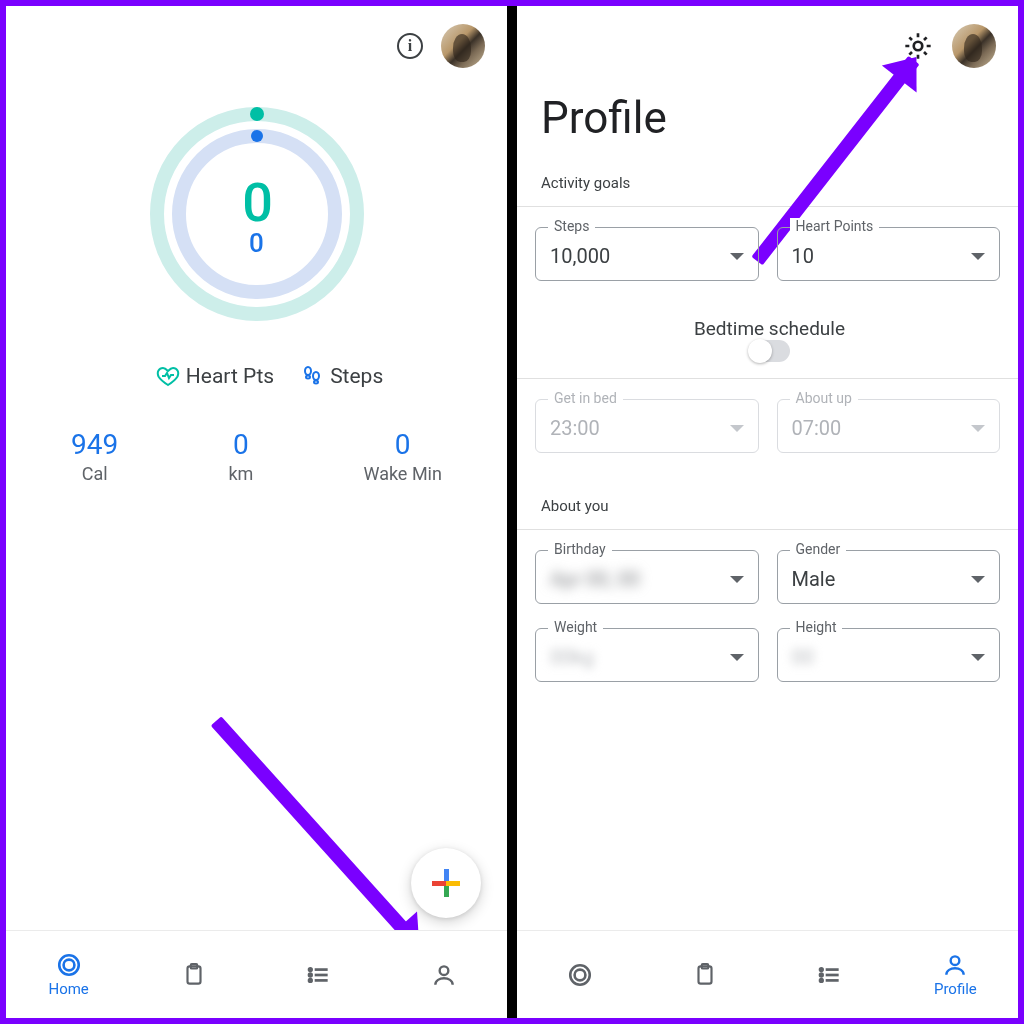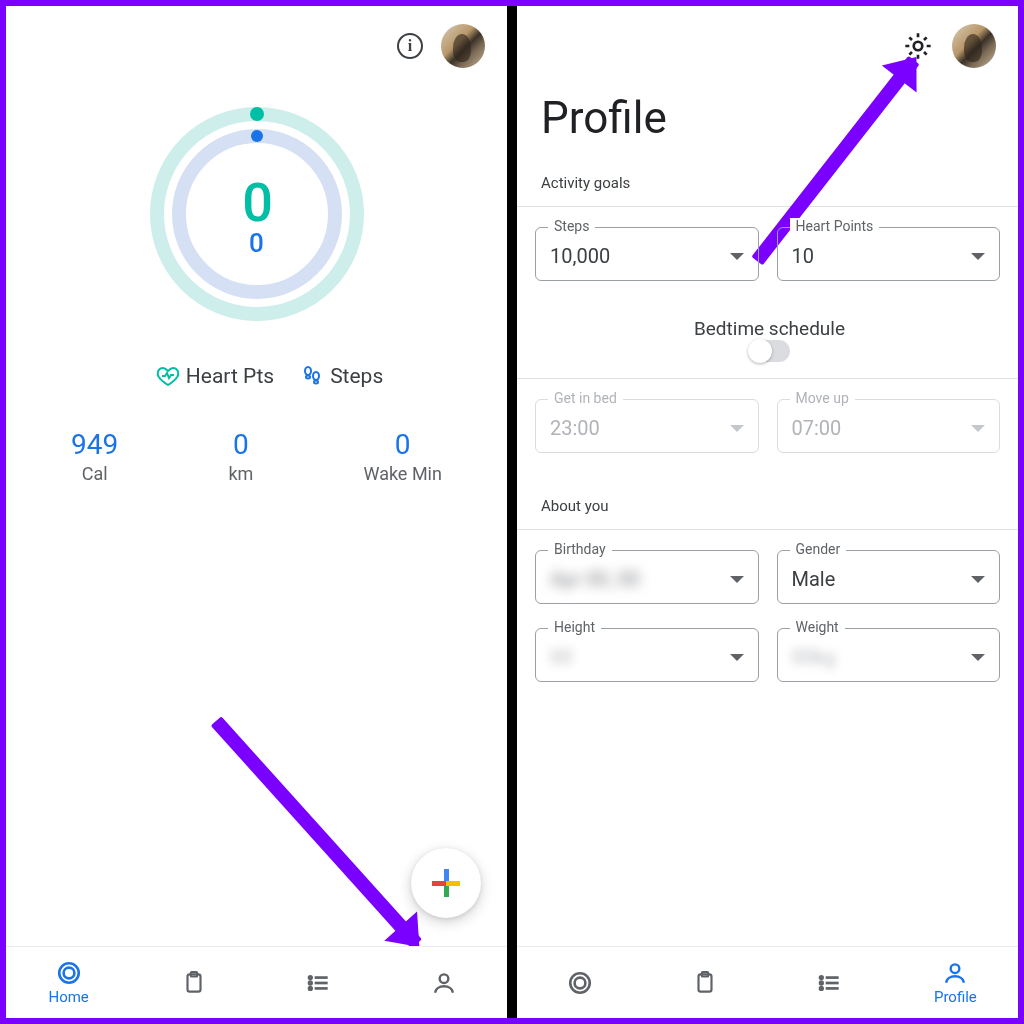--- a/index.html
+++ b/index.html
@@ -97,21 +97,21 @@
   }
   .fab .plus { position:relative; width:28px; height:28px; }
   .fab .plus .h, .fab .plus .v { position:absolute; }
   .fab .plus .h { top:12px; left:0; right:0; height:5px; }
   .fab .plus .v { left:12px; top:0; bottom:0; width:5px; }
   .fab .plus .h::before{content:"";display:block;width:50%;height:100%;background:#ea4335;float:left;}
   .fab .plus .h::after{content:"";display:block;width:50%;height:100%;background:#fbbc04;float:right;}
   .fab .plus .v::before{content:"";display:block;height:50%;width:100%;background:#4285f4;}
   .fab .plus .v::after{content:"";display:block;height:50%;width:100%;background:#34a853;}
   .navbar {
-    height:72px;
+    height:88px;
     display:flex;
     border-top:1px solid #00000014;
     background:#fff;
     position:absolute; bottom:0; left:0; right:0;
   }
   .navitem {
     flex:1; display:flex; flex-direction:column;
     align-items:center; justify-content:center;
     color:#5f6368; font-size:15px; gap:2px;
   }
@@ -336,21 +336,21 @@
       <div class="toggle"></div>
     </div>
     <div class="divider"></div>
     <div class="field-row">
       <div class="field disabled">
         <span class="flabel">Get in bed</span>
         <span class="fval">23:00</span>
         <span class="caret"></span>
       </div>
       <div class="field disabled">
-        <span class="flabel">Move up</span>
+        <span class="flabel">About up</span>
         <span class="fval">07:00</span>
         <span class="caret"></span>
       </div>
     </div>
 
     <div class="sect-label" style="padding-top:24px">About you</div>
     <div class="divider"></div>
     <div class="field-row">
       <div class="field">
         <span class="flabel">Birthday</span>
@@ -358,27 +358,27 @@
         <span class="caret"></span>
       </div>
       <div class="field">
         <span class="flabel">Gender</span>
         <span class="fval">Male</span>
         <span class="caret"></span>
       </div>
     </div>
     <div class="field-row" style="padding-top:4px">
       <div class="field">
+        <span class="flabel">Weight</span>
+        <span class="fval blur-light">00kg</span>
+        <span class="caret"></span>
+      </div>
+      <div class="field">
         <span class="flabel">Height</span>
         <span class="fval blur-light">00</span>
-        <span class="caret"></span>
-      </div>
-      <div class="field">
-        <span class="flabel">Weight</span>
-        <span class="fval blur-light">00kg</span>
         <span class="caret"></span>
       </div>
     </div>
 
     <div class="navbar">
       <div class="navitem">
         <svg viewBox="0 0 24 24" fill="none" stroke="currentColor" stroke-width="2.4">
           <circle cx="12" cy="12" r="9"></circle>
             <circle cx="12" cy="12" r="5"></circle>
         </svg>

